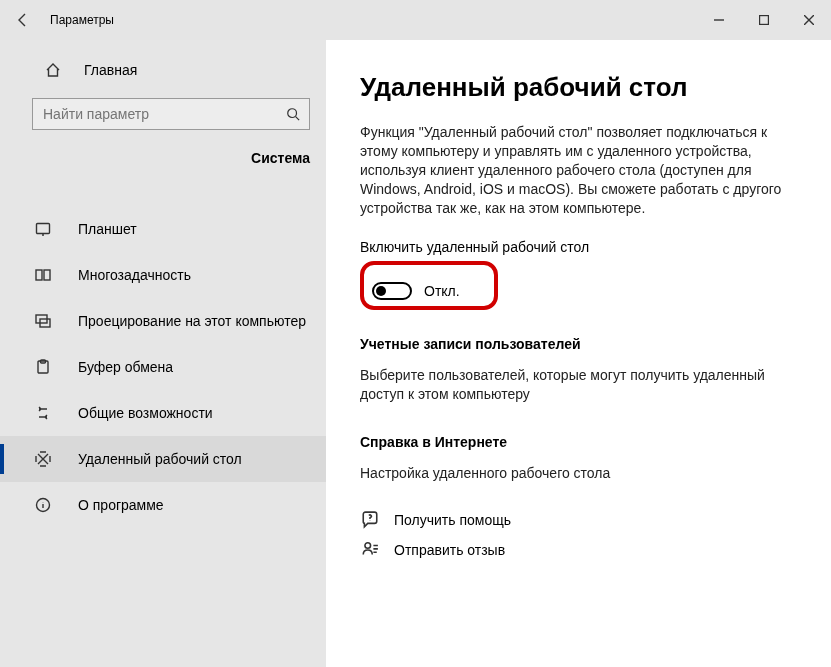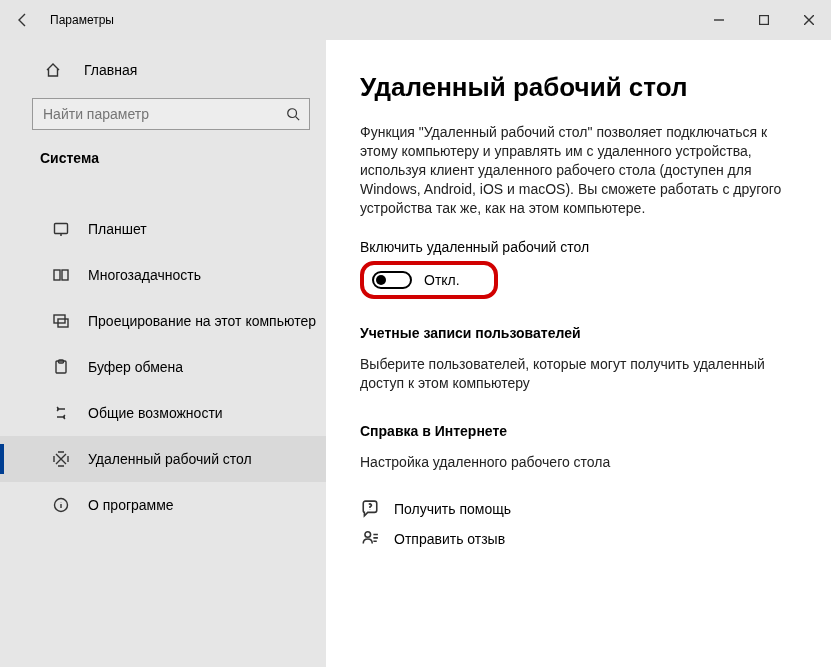--- a/index.html
+++ b/index.html
@@ -61,28 +61,29 @@
 .searchbox input {
   flex:1; border:none; background:transparent;
   padding: 0 10px; font-size: 14px;
   font-family: inherit;
   outline: none;
 }
 .searchbox .sicon { width: 32px; display:flex; align-items:center; justify-content:center; color:#555; }
 .category {
   font-weight: 600;
   font-size: 14px;
-  padding: 12px 16px 12px 40px;
+  padding: 12px 16px 12px 14px;
+  text-align: right;
 }
 .sidelist { margin-top: 28px; }
 .sideitem {
   display:flex; align-items:center;
   height: 46px;
-  padding-left: 52px;
-  gap: 18px;
+  padding-left: 34px;
+  gap: 26px;
   position: relative;
 }
 .sideitem .icon { width:18px; display:flex; justify-content:center; font-size:15px; }
 .sideitem.active::before {
   content:"";
   position:absolute; left:0; top:8px; bottom:8px;
   width: 4px; background:#003e92;
 }
 .sideitem.active { background: #d9d9d9; }
 .sideitem .label { font-size: 14px; }
@@ -96,21 +97,21 @@
 }
 .h1 { font-size: 26px; font-weight: 600; margin-bottom: 20px; }
 .para { font-size: 14px; color:#222; line-height: 1.35; max-width: 430px; margin-bottom: 22px; }
 .label-small { font-size: 14px; margin-bottom: 6px; display:block; }
 
 .toggle-wrap {
   display:inline-flex; align-items:center;
   gap: 12px;
   border: 4px solid #d10000;
   border-radius: 14px;
-  padding: 6px 34px 6px 8px;
+  padding: 17px 34px 6px 8px;
   margin-bottom: 26px;
 }
 .toggle {
   width: 40px; height: 18px;
   border: 2px solid #000;
   border-radius: 10px;
   position: relative;
   background:#fff;
 }
 .toggle .knob {

